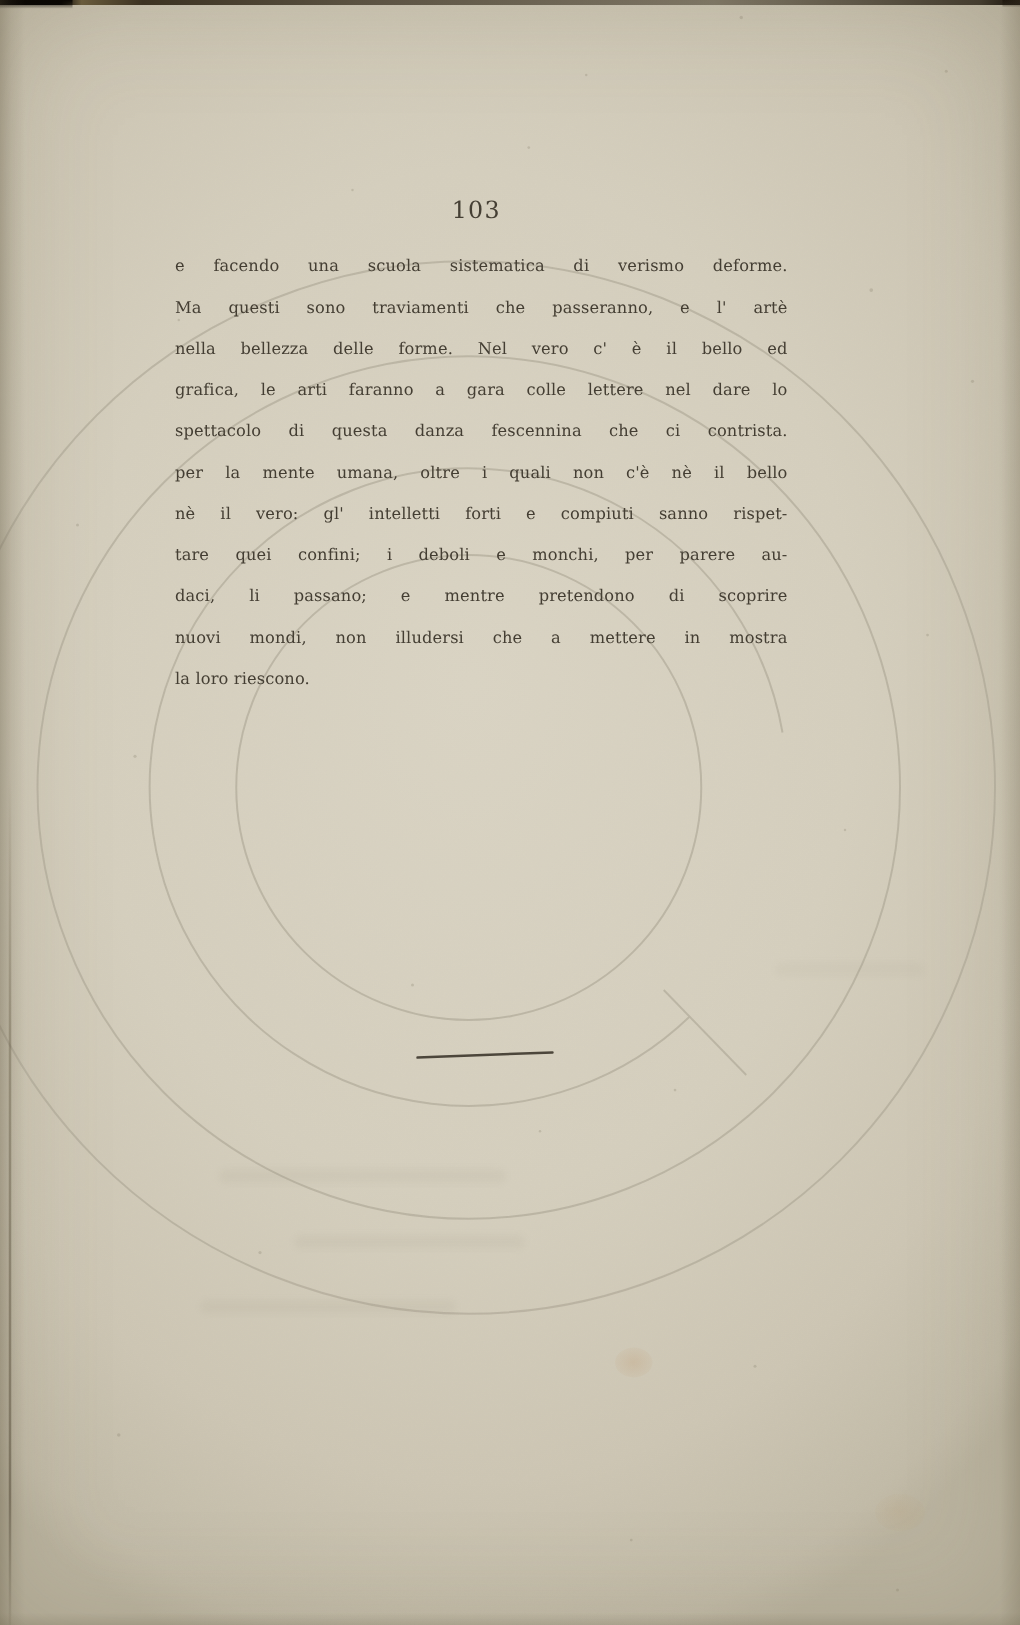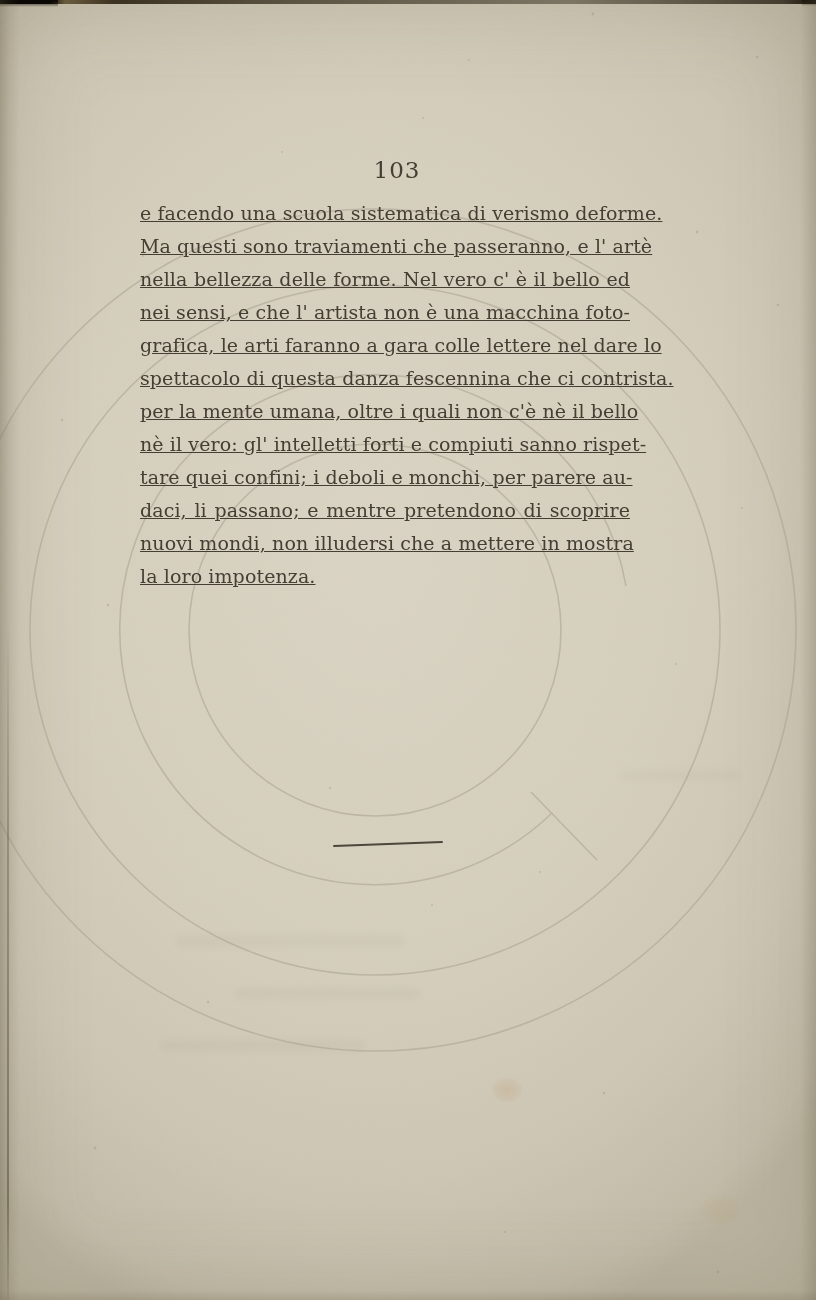--- a/index.html
+++ b/index.html
@@ -54,39 +54,38 @@
   .watermark {
     position: absolute; top: 0; left: 0; width: 816px; height: 1300px;
     pointer-events: none;
   }
   .grain {
     position: absolute; top: 0; left: 0; width: 816px; height: 1300px;
     pointer-events: none; opacity: 0.5;
   }
 
   .page-number {
-    position: absolute; top: 157px; left: 152px; width: 490px;
+    position: absolute; top: 157px; left: 136px; width: 490px;
     text-align: center;
-    font-size: 23px; letter-spacing: 1px;
+    font-size: 19px; letter-spacing: 1px;
     color: #453f34;
   }
 
   .textblock {
     position: absolute; top: 197px; left: 140px; width: 490px;
     color: #443e33;
   }
   .line {
     height: 33px; line-height: 33px;
-    font-size: 19px;
+    font-size: 13px;
     letter-spacing: 0.1px;
     white-space: nowrap;
     text-align: justify;
     text-align-last: justify;
     overflow: visible;
-    text-decoration: underline;
   }
   .line.last { text-align-last: left; }
 
   .divider {
     position: absolute; top: 843px; left: 333px; width: 110px; height: 2px;
     background: #4c463b;
     transform: rotate(-2.2deg);
     border-radius: 1px;
   }
 
@@ -172,26 +171,25 @@
   <div class="ghost g4"></div>
   <div class="stain1"></div>
   <div class="stain2"></div>
 
   <div class="page-number">103</div>
 
   <div class="textblock">
     <div class="line">e facendo una scuola sistematica di verismo deforme.</div>
     <div class="line">Ma questi sono traviamenti che passeranno, e l' artè</div>
     <div class="line">nella bellezza delle forme. Nel vero c' è il bello ed</div>
-    <div class="line">nei sensi, e che l' artista non è una macchina foto-</div>
     <div class="line">grafica, le arti faranno a gara colle lettere nel dare lo</div>
     <div class="line">spettacolo di questa danza fescennina che ci contrista.</div>
     <div class="line">per la mente umana, oltre i quali non c'è nè il bello</div>
     <div class="line">nè il vero: gl' intelletti forti e compiuti sanno rispet-</div>
     <div class="line">tare quei confini; i deboli e monchi, per parere au-</div>
     <div class="line">daci, li passano; e mentre pretendono di scoprire</div>
     <div class="line">nuovi mondi, non illudersi che a mettere in mostra</div>
-    <div class="line last">la loro impotenza.</div>
+    <div class="line last">la loro riescono.</div>
   </div>
 
   <div class="divider"></div>
 
 </div>
 
 </body></html>

